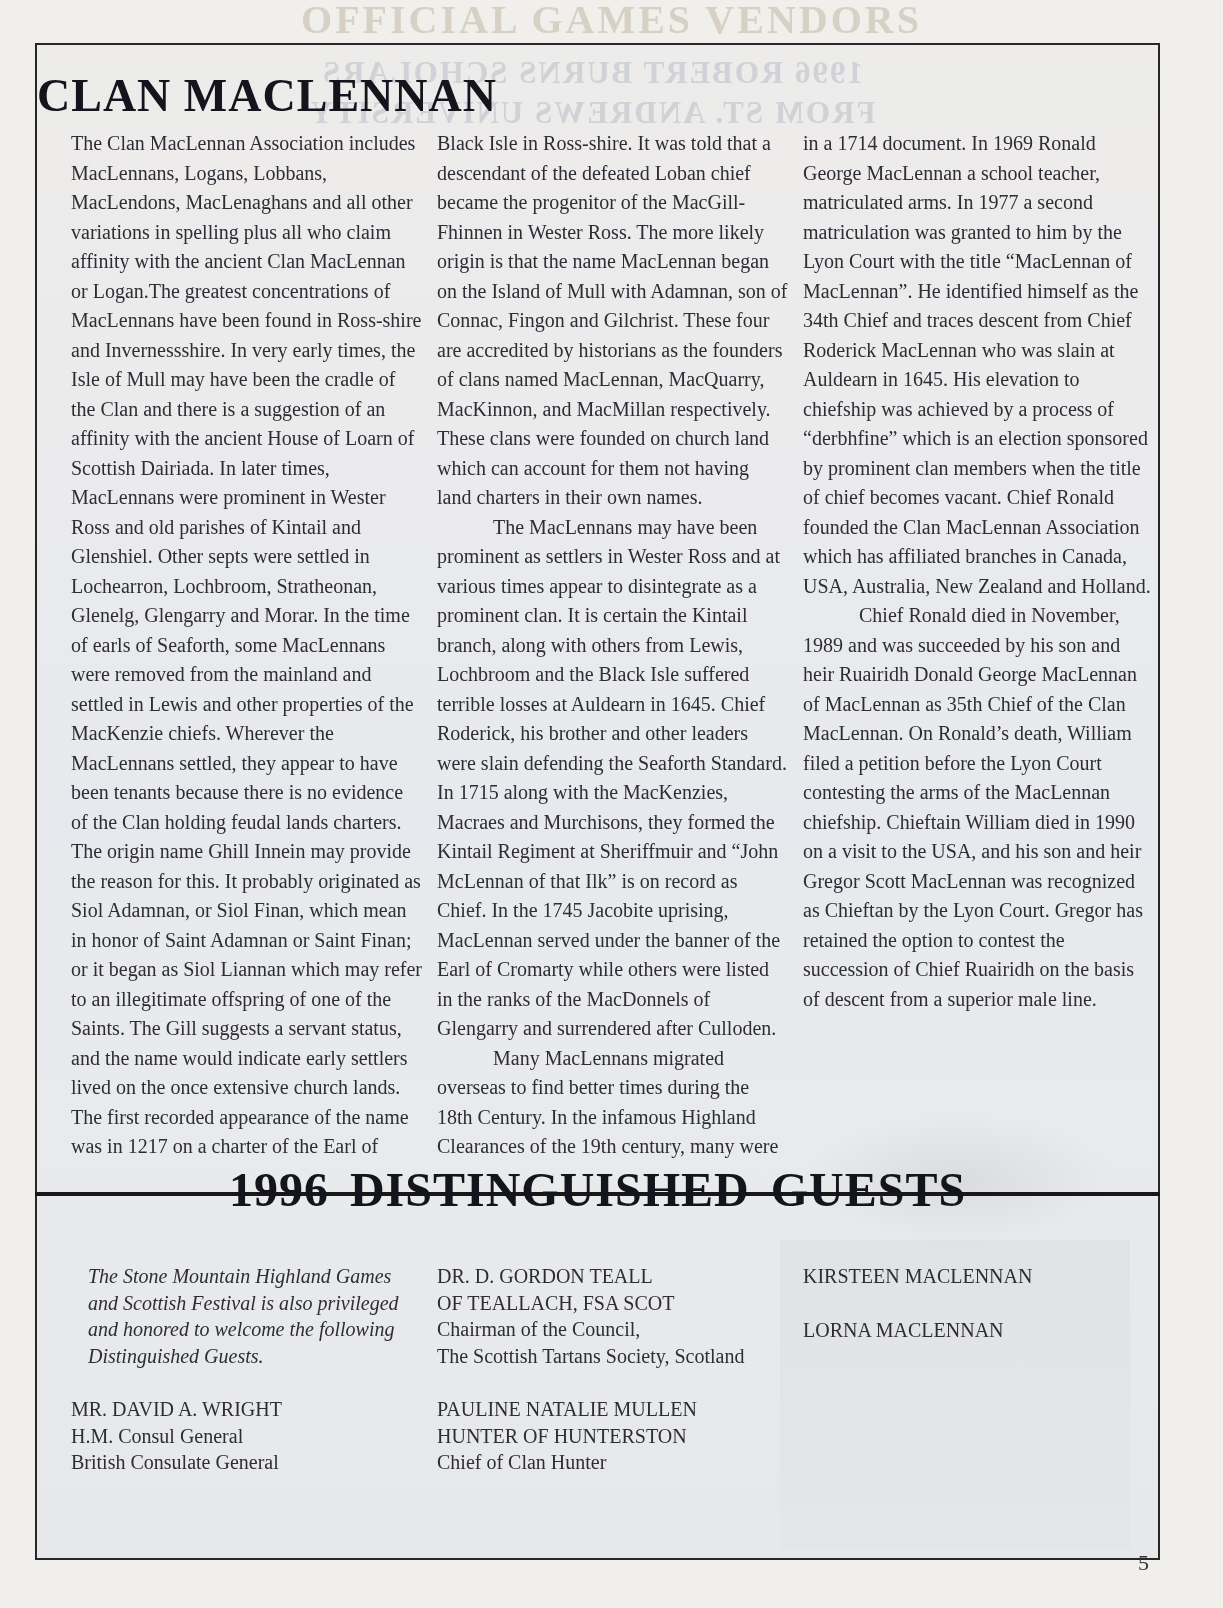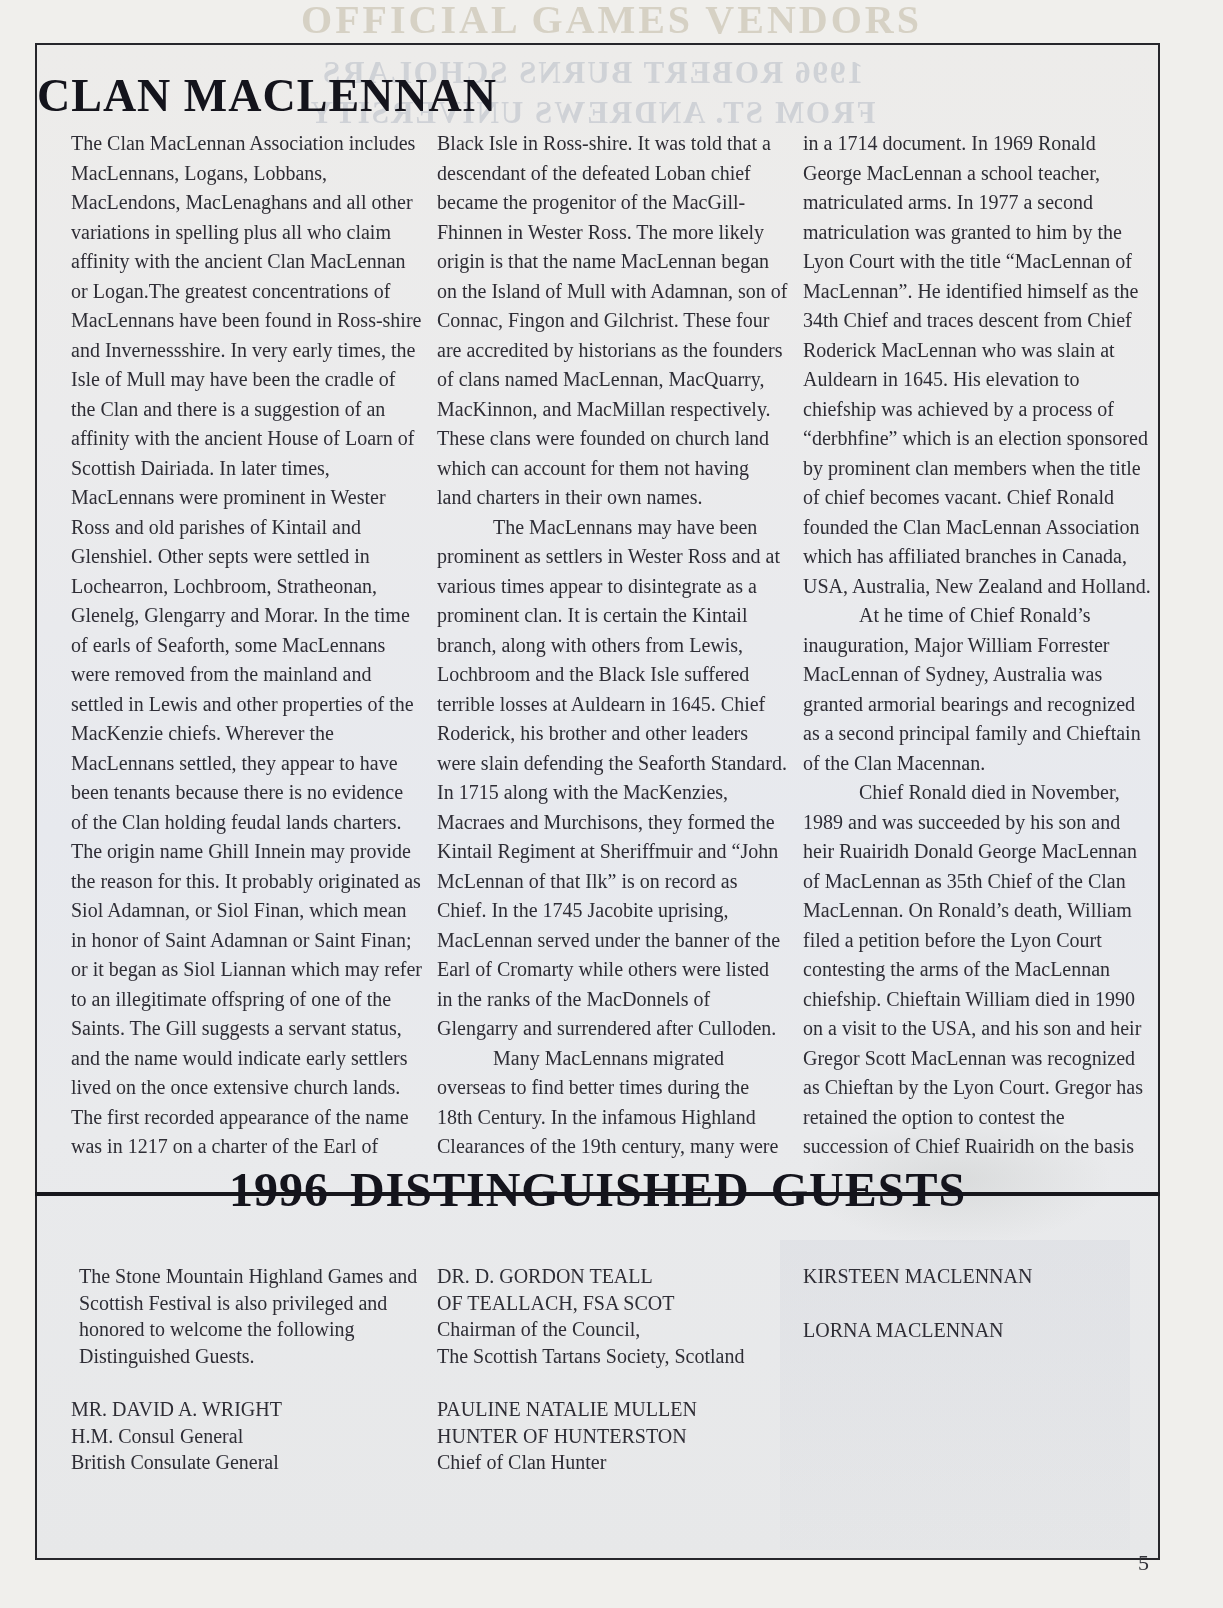--- a/index.html
+++ b/index.html
@@ -55,21 +55,21 @@
     position:absolute;top:1117px;left:0;width:100%;text-align:center;
     font-size:48px;font-weight:bold;letter-spacing:1px;word-spacing:8px;color:#14141c;
   }
   .guests-columns{
     position:absolute;top:1218px;left:34px;display:flex;gap:15px;
   }
   .guests-col{
     width:351px;height:290px;overflow:hidden;
     font-size:20px;line-height:26.5px;
   }
-  .guests-col .intro{margin:0 0 27px 8px;}
+  .guests-col .intro{margin:0 0 27px 17px;font-style:italic;}
   .guest-entry{white-space:pre-line;margin:0 0 27px 0;}
   .page-number{
     position:absolute;left:1138px;top:1550px;font-size:22px;color:#33333a;
   }
 </style>
 </head>
 <body>
 
 <div class="ghost-top">OFFICIAL GAMES VENDORS</div>
 
@@ -88,21 +88,20 @@
 
     </div>
     <div class="article-col">
       <p>Black Isle in Ross-shire. It was told that a descendant of the defeated Loban chief became the progenitor of the MacGill-Fhinnen in Wester Ross. The more likely origin is that the name MacLennan began on the Island of Mull with Adamnan, son of Connac, Fingon and Gilchrist. These four are accredited by historians as the founders of clans named MacLennan, MacQuarry, MacKinnon, and MacMillan respectively. These clans were founded on church land which can account for them not having land charters in their own names.</p>
       <p class="indent">The MacLennans may have been prominent as settlers in Wester Ross and at various times appear to disintegrate as a prominent clan. It is certain the Kintail branch, along with others from Lewis, Lochbroom and the Black Isle suffered terrible losses at Auldearn in 1645. Chief Roderick, his brother and other leaders were slain defending the Seaforth Standard. In 1715 along with the MacKenzies, Macraes and Murchisons, they formed the Kintail Regiment at Sheriffmuir and “John McLennan of that Ilk” is on record as Chief. In the 1745 Jacobite uprising, MacLennan served under the banner of the Earl of Cromarty while others were listed in the ranks of the MacDonnels of Glengarry and surrendered after Culloden.</p>
       <p class="indent">Many MacLennans migrated overseas to find better times during the 18th Century. In the infamous Highland Clearances of the 19th century, many were made to endure forced relocation to Canada and Australia. However, some MacLennans remained on the Seaforth estates as managers and sheriffs and could be considered among the oppressors of the times.</p>
 
     </div>
     <div class="article-col">
       <p>in a 1714 document. In 1969 Ronald George MacLennan a school teacher, matriculated arms. In 1977 a second matriculation was granted to him by the Lyon Court with the title “MacLennan of MacLennan”. He identified himself as the 34th Chief and traces descent from Chief Roderick MacLennan who was slain at Auldearn in 1645. His elevation to chiefship was achieved by a process of “derbhfine” which is an election sponsored by prominent clan members when the title of chief becomes vacant. Chief Ronald founded the Clan MacLennan Association which has affiliated branches in Canada, USA, Australia, New Zealand and Holland.</p>
-      <p class="indent">At he time of Chief Ronald’s inauguration, Major William Forrester MacLennan of Sydney, Australia was granted armorial bearings and recognized as a second principal family and Chieftain of the Clan Macennan.</p>
       <p class="indent">Chief Ronald died in November, 1989 and was succeeded by his son and heir Ruairidh Donald George MacLennan of MacLennan as 35th Chief of the Clan MacLennan. On Ronald’s death, William filed a petition before the Lyon Court contesting the arms of the MacLennan chiefship. Chieftain William died in 1990 on a visit to the USA, and his son and heir Gregor Scott MacLennan was recognized as Chieftan by the Lyon Court. Gregor has retained the option to contest the succession of Chief Ruairidh on the basis of descent from a superior male line.</p>
 
     </div>
   </div>
 
   <div class="divider"></div>
   <div class="guests-heading">1996 DISTINGUISHED GUESTS</div>
 
   <div class="guests-columns">
     <div class="guests-col">

